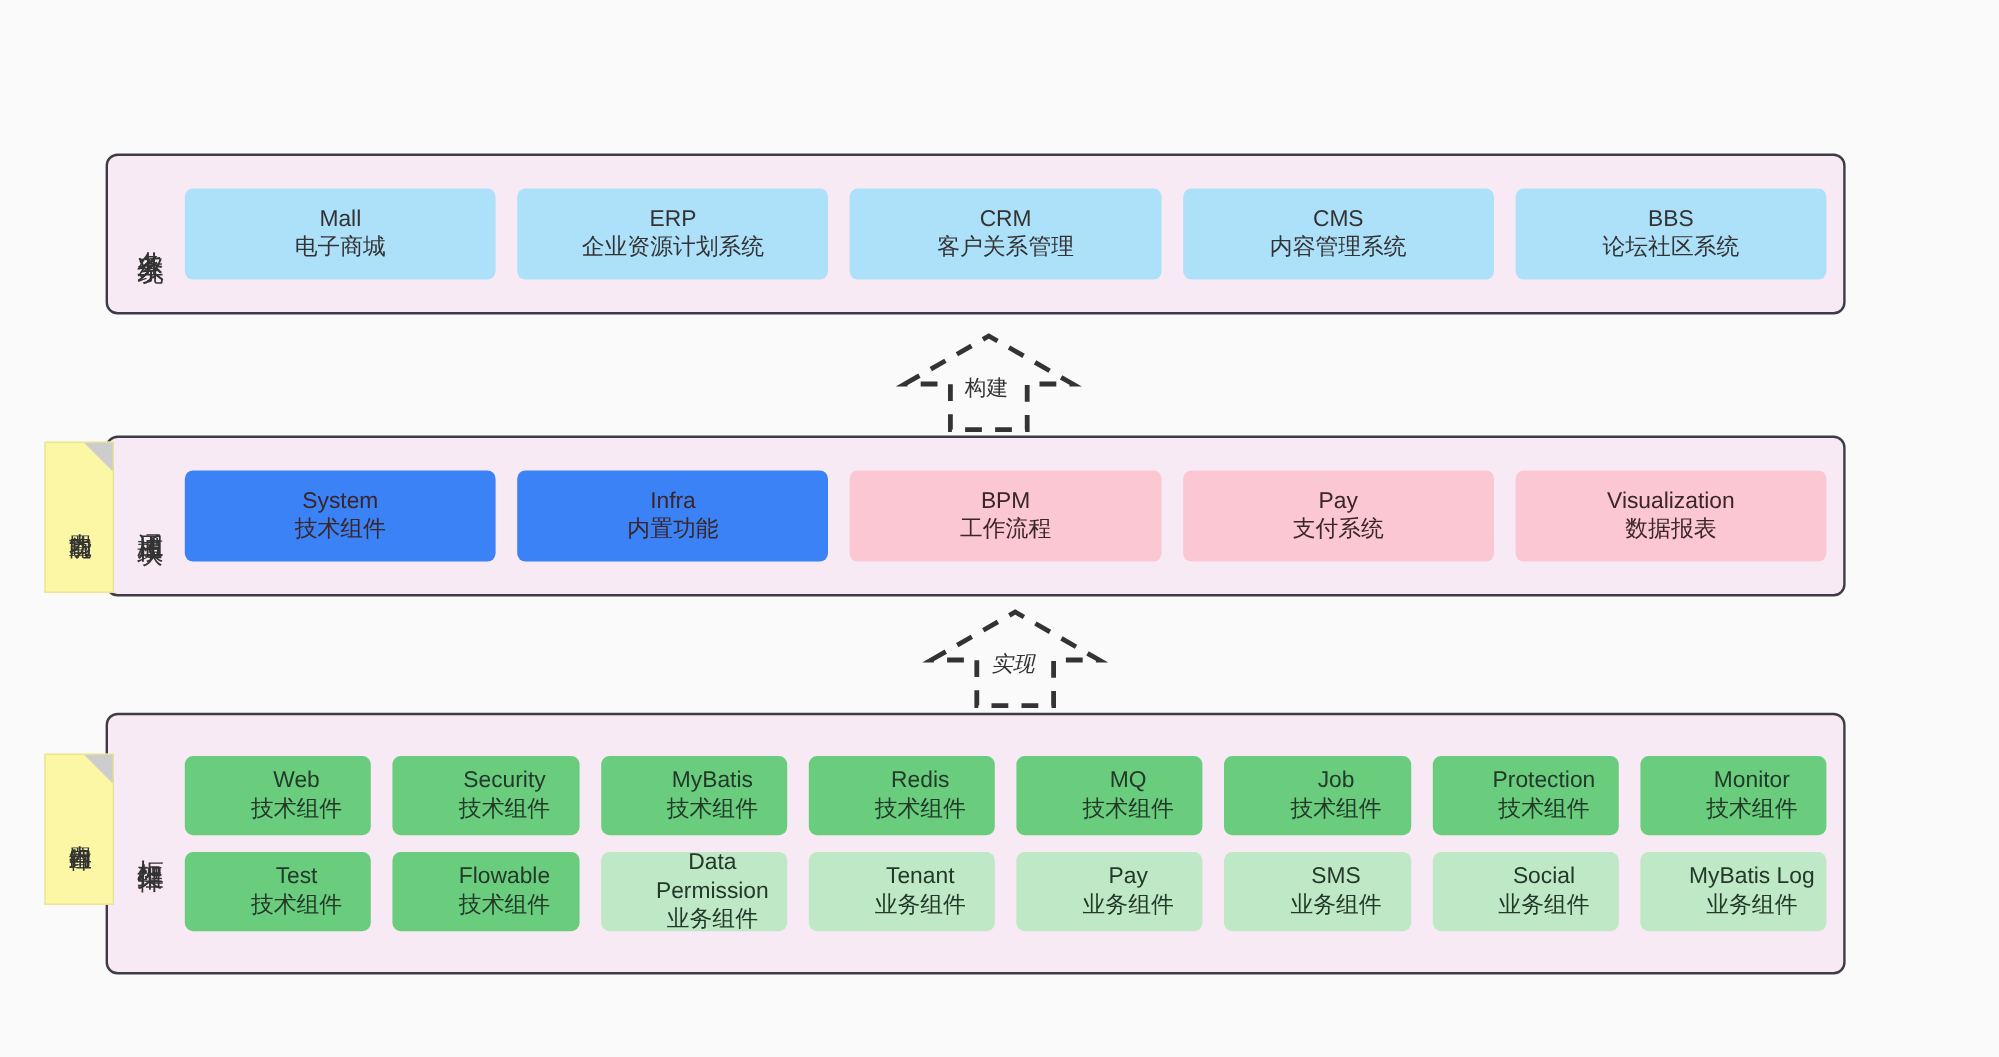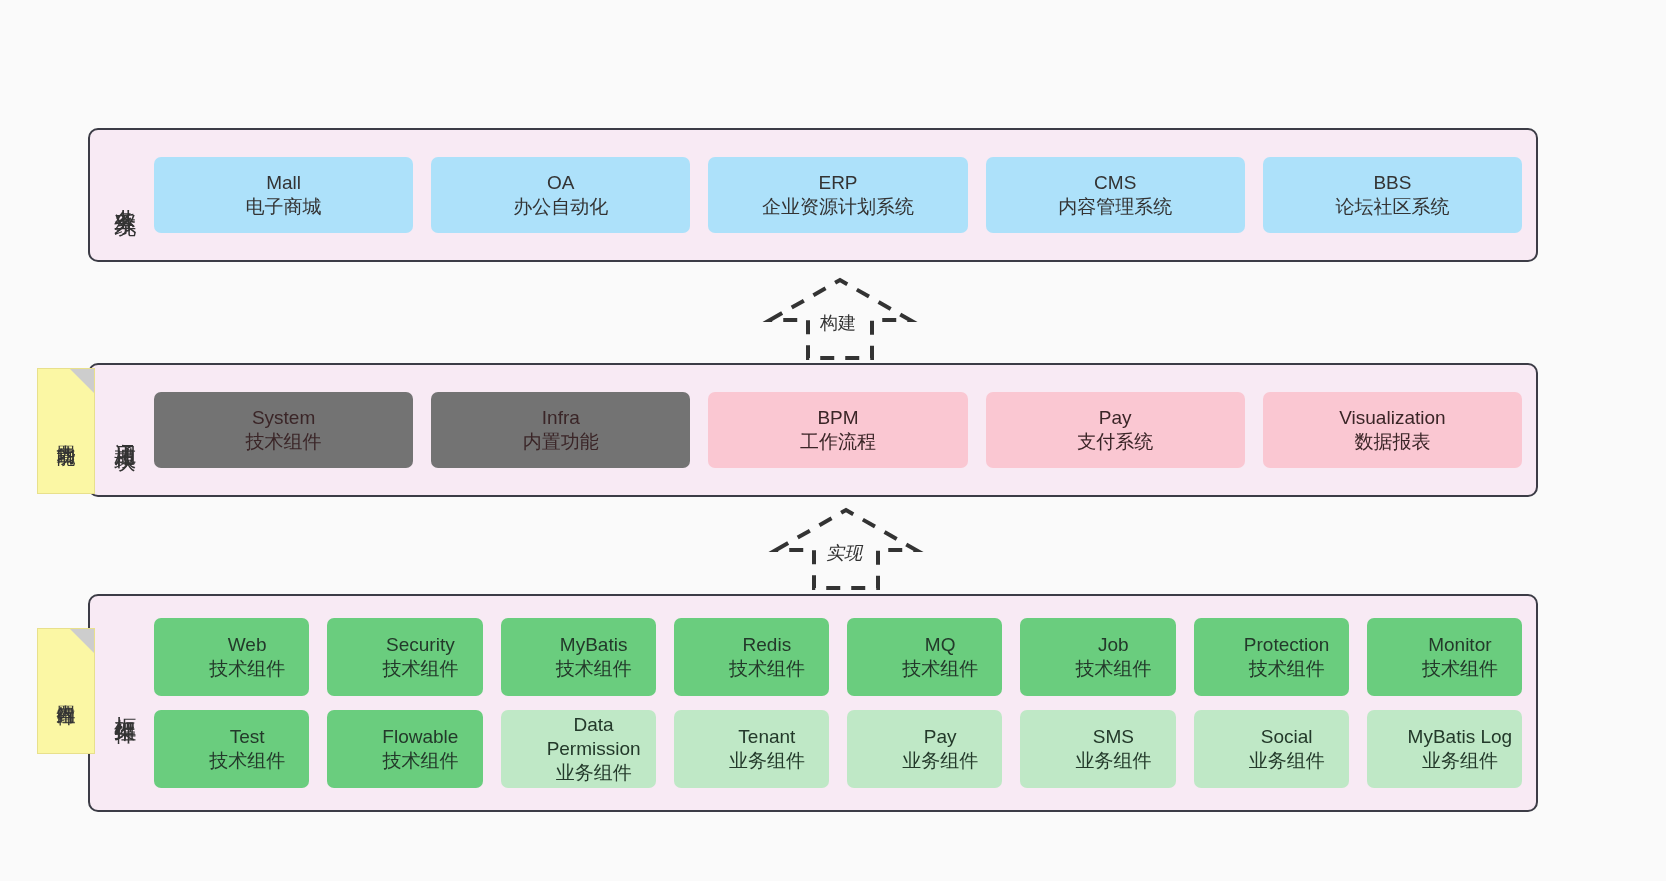--- a/index.html
+++ b/index.html
@@ -61,36 +61,36 @@
     line-height: 1.28;
     padding: 6px 4px;
     font-size: 19px;
   }
   .card .t1 { display: block; }
   .card .t2 { display: block; }
   .card .t3 { display: block; }
 
   
   .c-blue       { background: #ade1fa; color: #333; }
-  .c-red        { background: #737373; color: #3a2527; }
+  .c-red        { background: #3b82f6; color: #3a2527; }
   .c-pink       { background: #fac7d2; color: #3a2527; text-align: right; }
   .c-green      { background: #6acd7e; color: #23392a; }
   .c-lightgreen { background: #bfe8c6; color: #23392a; }
 
   
   #layer-business { left: 88px; top: 112px; width: 1450px; height: 134px; }
   #layer-business .card { height: 76px; }
 
   
   #layer-common { left: 88px; top: 347px; width: 1450px; height: 134px; }
   #layer-common .card { height: 76px; }
 
   
   #layer-framework { left: 88px; top: 578px; width: 1450px; height: 218px; }
-  #layer-framework .card { height: 78px; padding-left: 35px; }
+  #layer-framework .card { height: 66px; padding-left: 35px; }
 
   
   .note {
     position: absolute;
     width: 58px;
     background: #fbf7a4;
     border: 1px solid #e8e08c;
     display: flex;
     align-items: center;
     justify-content: center;
@@ -117,45 +117,45 @@
   
   .arrow-wrap { position: absolute; }
   .arrow-wrap svg { display: block; overflow: visible; }
   .arrow-label {
     position: absolute;
     font-size: 18px;
     color: #333;
     white-space: nowrap;
     background: transparent;
   }
-  #arrow-build { left: 760px; top: 258px; width: 160px; height: 86px; }
+  #arrow-build { left: 744px; top: 258px; width: 160px; height: 86px; }
   #arrow-build .arrow-label { left: 60px; top: 37px; }
   #arrow-impl  { left: 766px; top: 488px; width: 160px; height: 86px; font-style: italic; }
   #arrow-impl  .arrow-label { left: 60px; top: 37px; }
 </style>
 </head>
 <body>
 
 <div id="canvas">
 
   <div class="layer" id="layer-business">
     <div class="layer-title">业务系统</div>
     <div class="layer-body">
       <div class="row">
         <div class="card c-blue">
           <span class="t1">Mall</span>
           <span class="t2">电子商城</span>
         </div>
         <div class="card c-blue">
-          <span class="t1">OA</span>
-          <span class="t2">办公自动化</span>
-        </div>
-        <div class="card c-blue">
           <span class="t1">ERP</span>
           <span class="t2">企业资源计划系统</span>
+        </div>
+        <div class="card c-blue">
+          <span class="t1">CRM</span>
+          <span class="t2">客户关系管理</span>
         </div>
         <div class="card c-blue">
           <span class="t1">CMS</span>
           <span class="t2">内容管理系统</span>
         </div>
         <div class="card c-blue">
           <span class="t1">BBS</span>
           <span class="t2">论坛社区系统</span>
         </div>
       </div>

